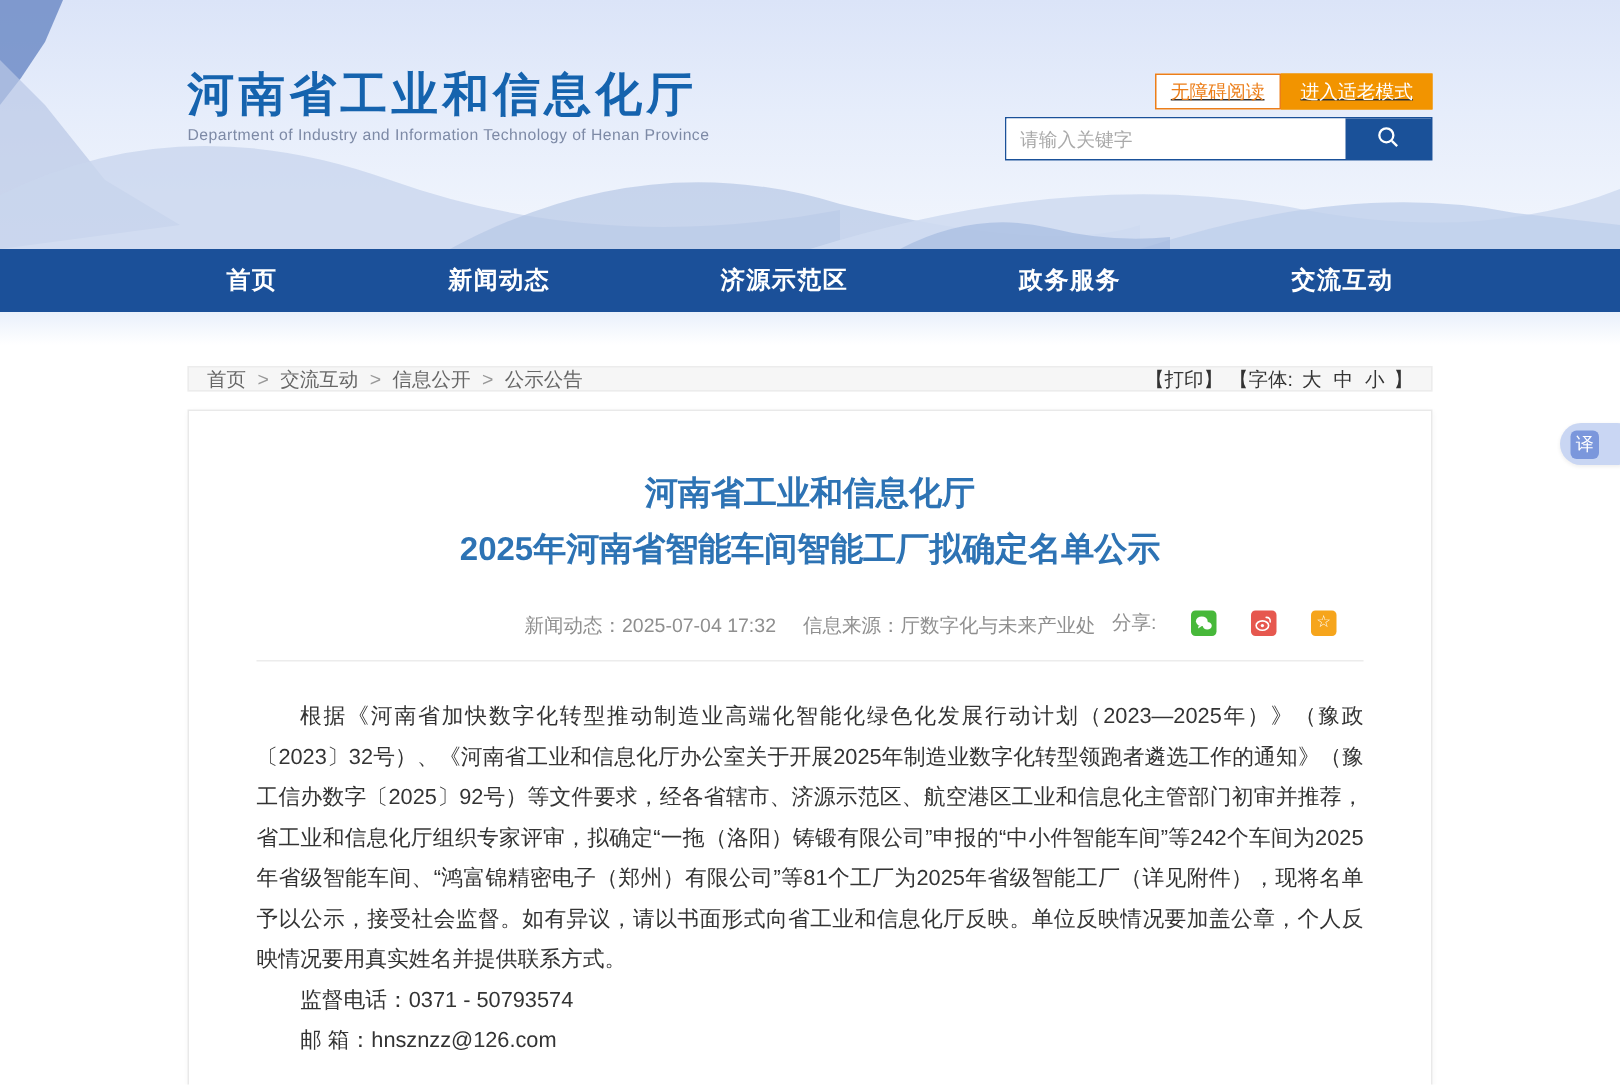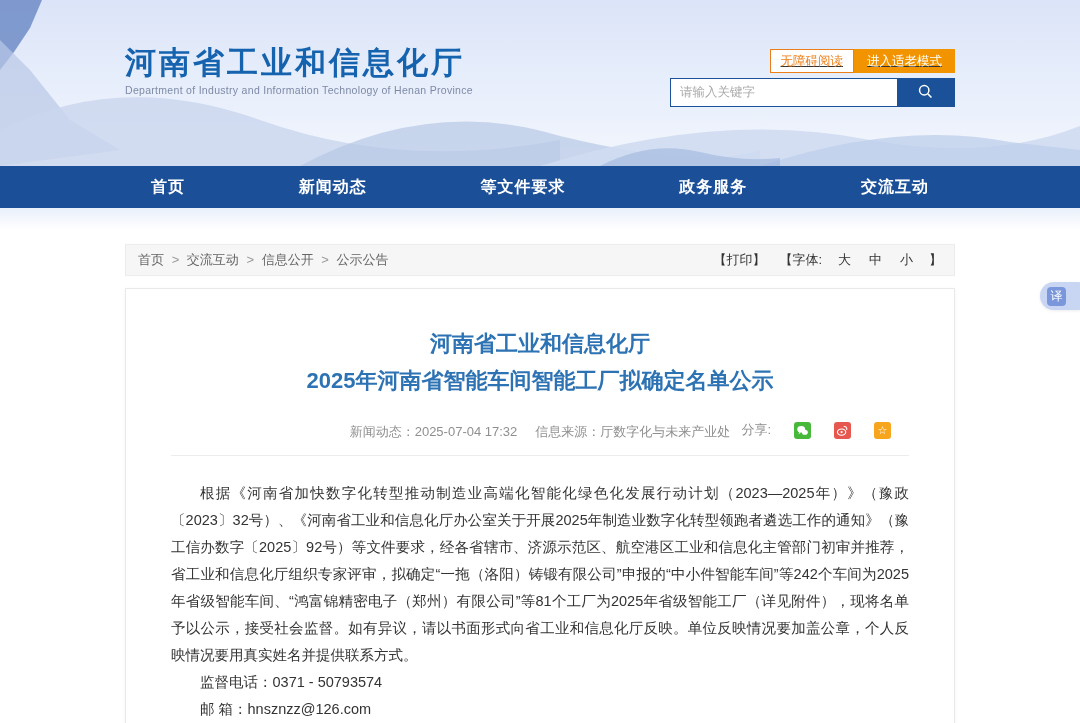--- a/index.html
+++ b/index.html
@@ -25,43 +25,43 @@
   .btn-elder {
     font-size:12.5px; padding:3px 12px; background:#f29400; color:#fff;
     border:1px solid #f29400; cursor:pointer; line-height:16px;
   }
   .search-box {
     position:absolute; right:125px; top:78px; width:285px; height:29px;
     display:flex; border:1px solid #1a5199; background:#fff;
   }
   .search-input {
     flex:1; border:none; outline:none; padding:0 9px; font-size:12.5px; color:#a16207;
-    font-family:Liberation Serif, serif;
+    font-family:Liberation Sans, sans-serif;
   }
   .search-input::placeholder { color:#aaa; }
   .search-btn { width:57px; background:#1a5199; border:none; cursor:pointer;
     display:flex; align-items:center; justify-content:center; }
   
   .nav { height:42px; background:#1b5099; }
   .nav-inner { width:790px; margin:0 auto; height:100%; display:flex;
     justify-content:space-between; align-items:center; }
   .nav-item { color:#fff; font-size:16px; font-weight:bold; cursor:pointer;
     padding:0 6px; letter-spacing:1px; }
   .nav-fade { height:22px; background:linear-gradient(180deg,#e9f0fb,#ffffff); }
   
   .content { width:830px; margin:14px auto 0; position:relative; }
   .crumb-bar {
-    height:32px; background:#f6f6f6; border:1px solid #ececec;
+    height:17px; background:#f6f6f6; border:1px solid #ececec;
     display:flex; align-items:center; justify-content:space-between;
     padding:0 12px; font-size:13px; color:#666;text-align:center;
   }
   .crumb-left span { margin-right:4px; }
   .crumb-link { cursor:pointer; }
   .crumb-sep { color:#999; }
-  .crumb-right { color:#333; display:flex; align-items:center; gap:14px; }
+  .crumb-right { color:#333; display:flex; align-items:center; gap:4px; }
   .crumb-right .ctrl { cursor:pointer; }
   .font-size-opt { cursor:pointer; margin:0 2px; }
   
   .panel {
     margin-top:12px; background:#fff; border:1px solid #e9e9e9;
     box-shadow:0 1px 4px rgba(0,0,0,.04); min-height:520px;
     padding:36px 45px 30px;
   }
   .art-title { text-align:center; color:#2d73b4; font-size:22px; font-weight:bold; line-height:37px; }
   .meta-row { position:relative; margin-top:22px; height:22px; }
@@ -121,21 +121,21 @@
         </svg>
       </span>
     </button>
   </div>
 </div>
 
 <div class="nav">
   <div class="nav-inner">
     <div class="nav-item">首页</div>
     <div class="nav-item">新闻动态</div>
-    <div class="nav-item">等文件要求</div>
+    <div class="nav-item">济源示范区</div>
     <div class="nav-item">政务服务</div>
     <div class="nav-item">交流互动</div>
   </div>
 </div>
 <div class="nav-fade"></div>
 
 <div class="content">
   <div class="crumb-bar">
     <div class="crumb-left">
       <span class="crumb-link">首页</span>

